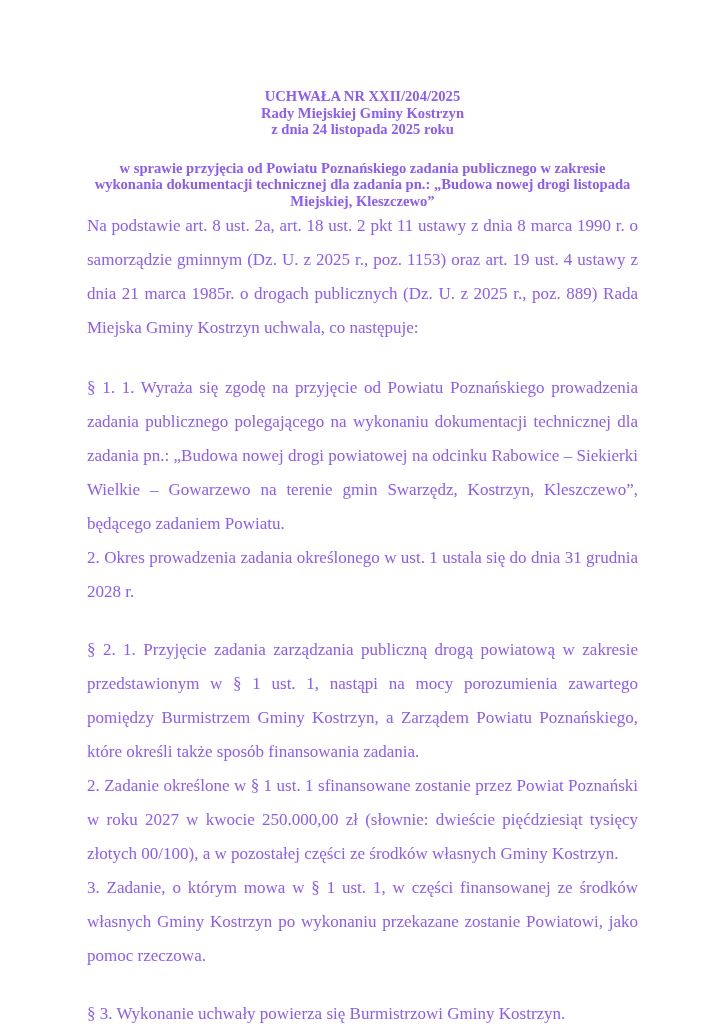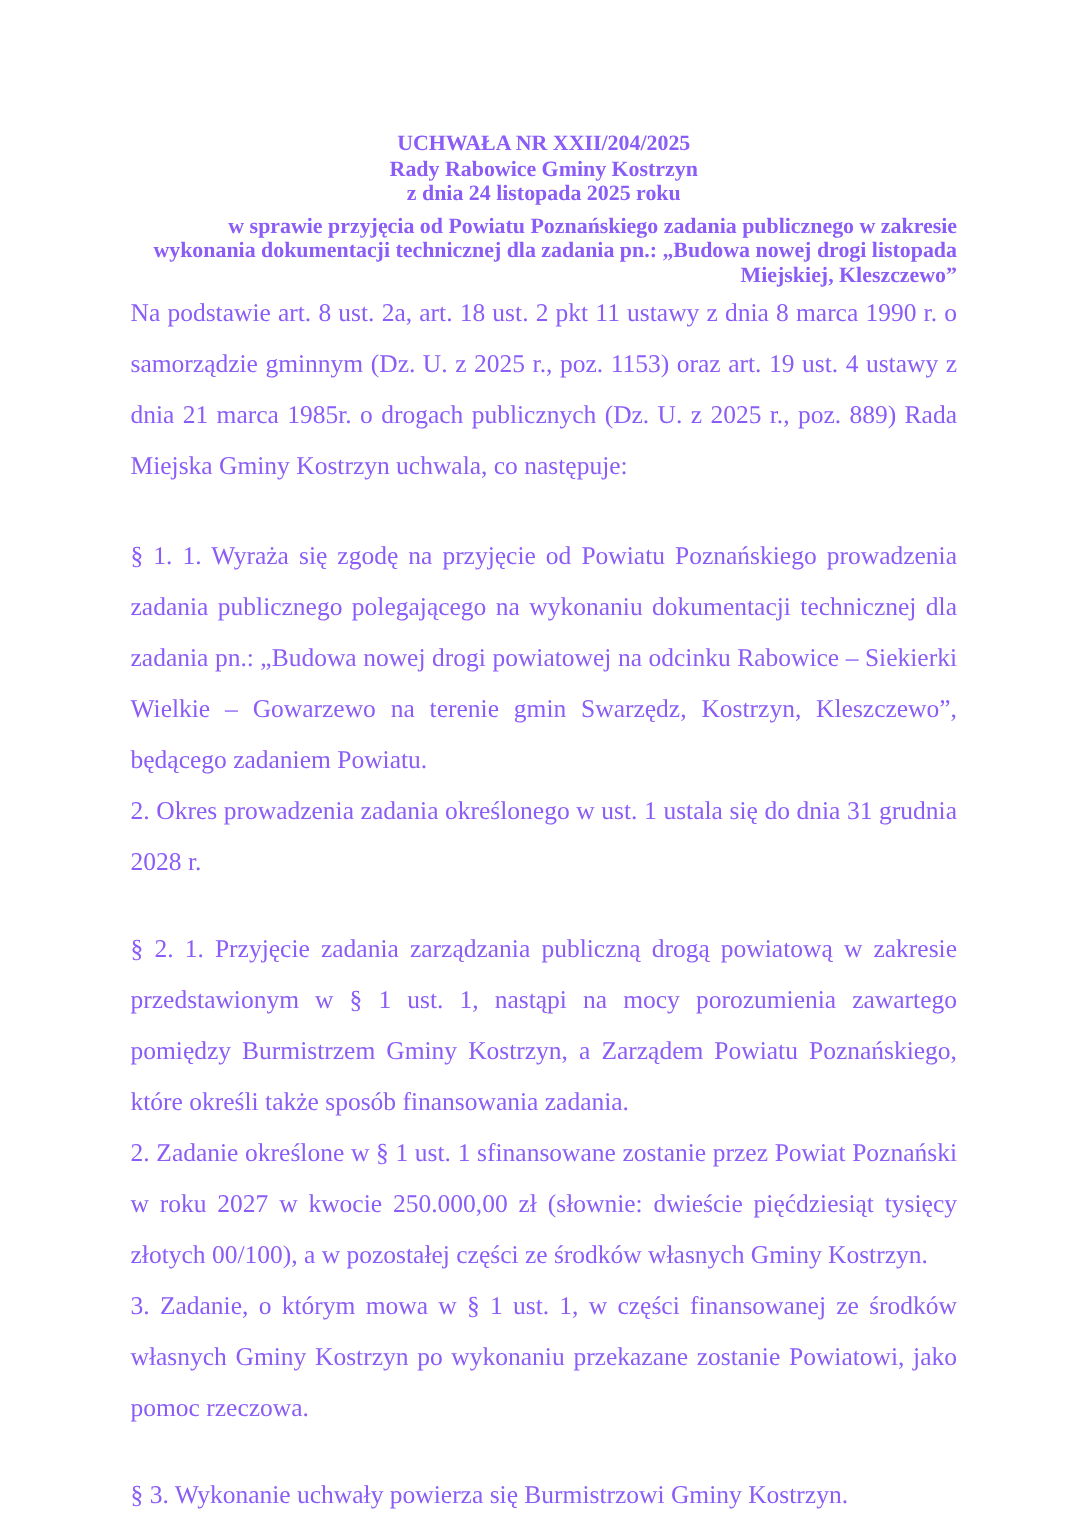--- a/index.html
+++ b/index.html
@@ -3,34 +3,34 @@
 <meta charset="utf-8">
 <style>
   html, body { margin: 0; padding: 0; background: #ffffff; }
   body { width: 724px; height: 1024px; position: relative; overflow: hidden; }
   .page {
     position: absolute; left: 87px; top: 88px; width: 551px;
     font-family: "Liberation Serif", serif; color: #8b5cf6;
   }
   .heading { text-align: center; font-weight: bold; font-size: 14.6px; line-height: 16.5px; }
   .heading p { margin: 0; }
-  .subject { margin-top: 5px; text-align: right; }
+  .subject { margin-top: 22px; }
   .body { font-size: 17px; line-height: 34px; text-align: justify; }
   .body p { margin: 0; }
   .gap1 { margin-top: 24px !important; }
   .gap2 { margin-top: 26px !important; }
   .just-last { text-align-last: left; }
 </style>
 </head>
 <body>
 
 <div class="page">
   <div class="heading">
     <p>UCHWAŁA NR XXII/204/2025</p>
-    <p>Rady Rabowice Gminy Kostrzyn</p>
+    <p>Rady Miejskiej Gminy Kostrzyn</p>
     <p>z dnia 24 listopada 2025 roku</p>
     <div class="subject">
       <p>w sprawie przyjęcia od Powiatu Poznańskiego zadania publicznego w zakresie</p>
       <p>wykonania dokumentacji technicznej dla zadania pn.: „Budowa nowej drogi listopada</p>
       <p>Miejskiej, Kleszczewo”</p>
     </div>
   </div>
 
   <div class="body">
     <p class="just-last">Na podstawie art. 8 ust. 2a, art. 18 ust. 2 pkt 11 ustawy z dnia 8 marca 1990 r. o samorządzie gminnym (Dz. U. z 2025 r., poz. 1153) oraz art. 19 ust. 4 ustawy z dnia 21 marca 1985r. o drogach publicznych (Dz. U. z 2025 r., poz. 889) Rada Miejska Gminy Kostrzyn uchwala, co następuje:</p>

